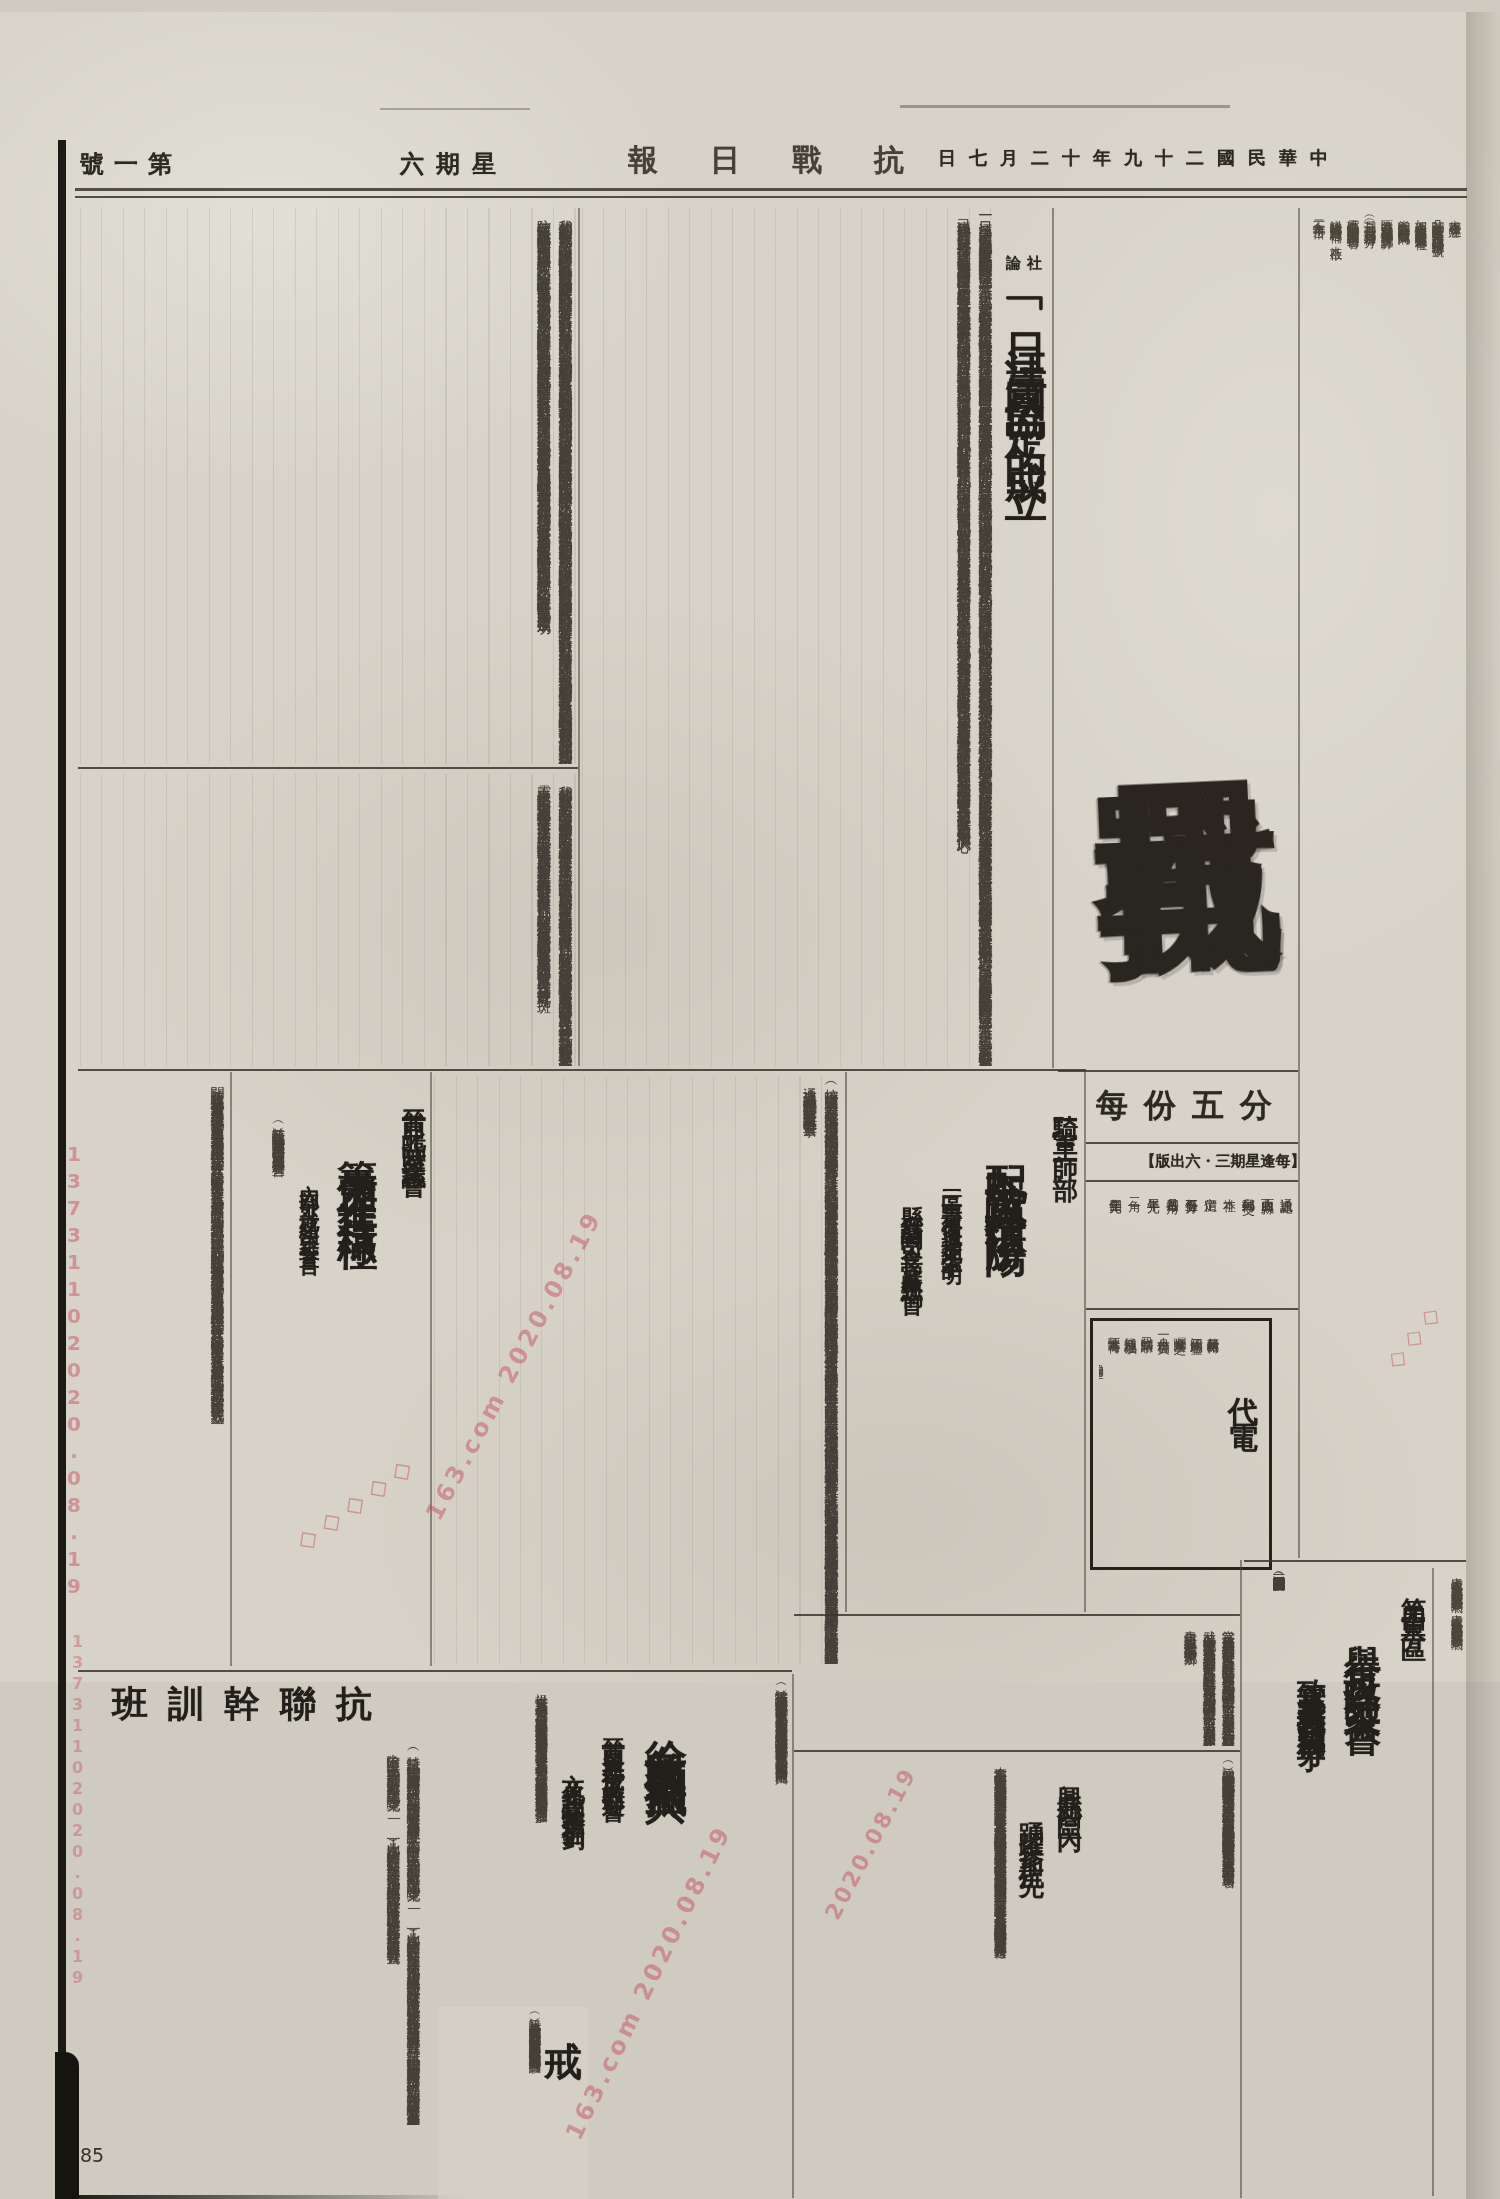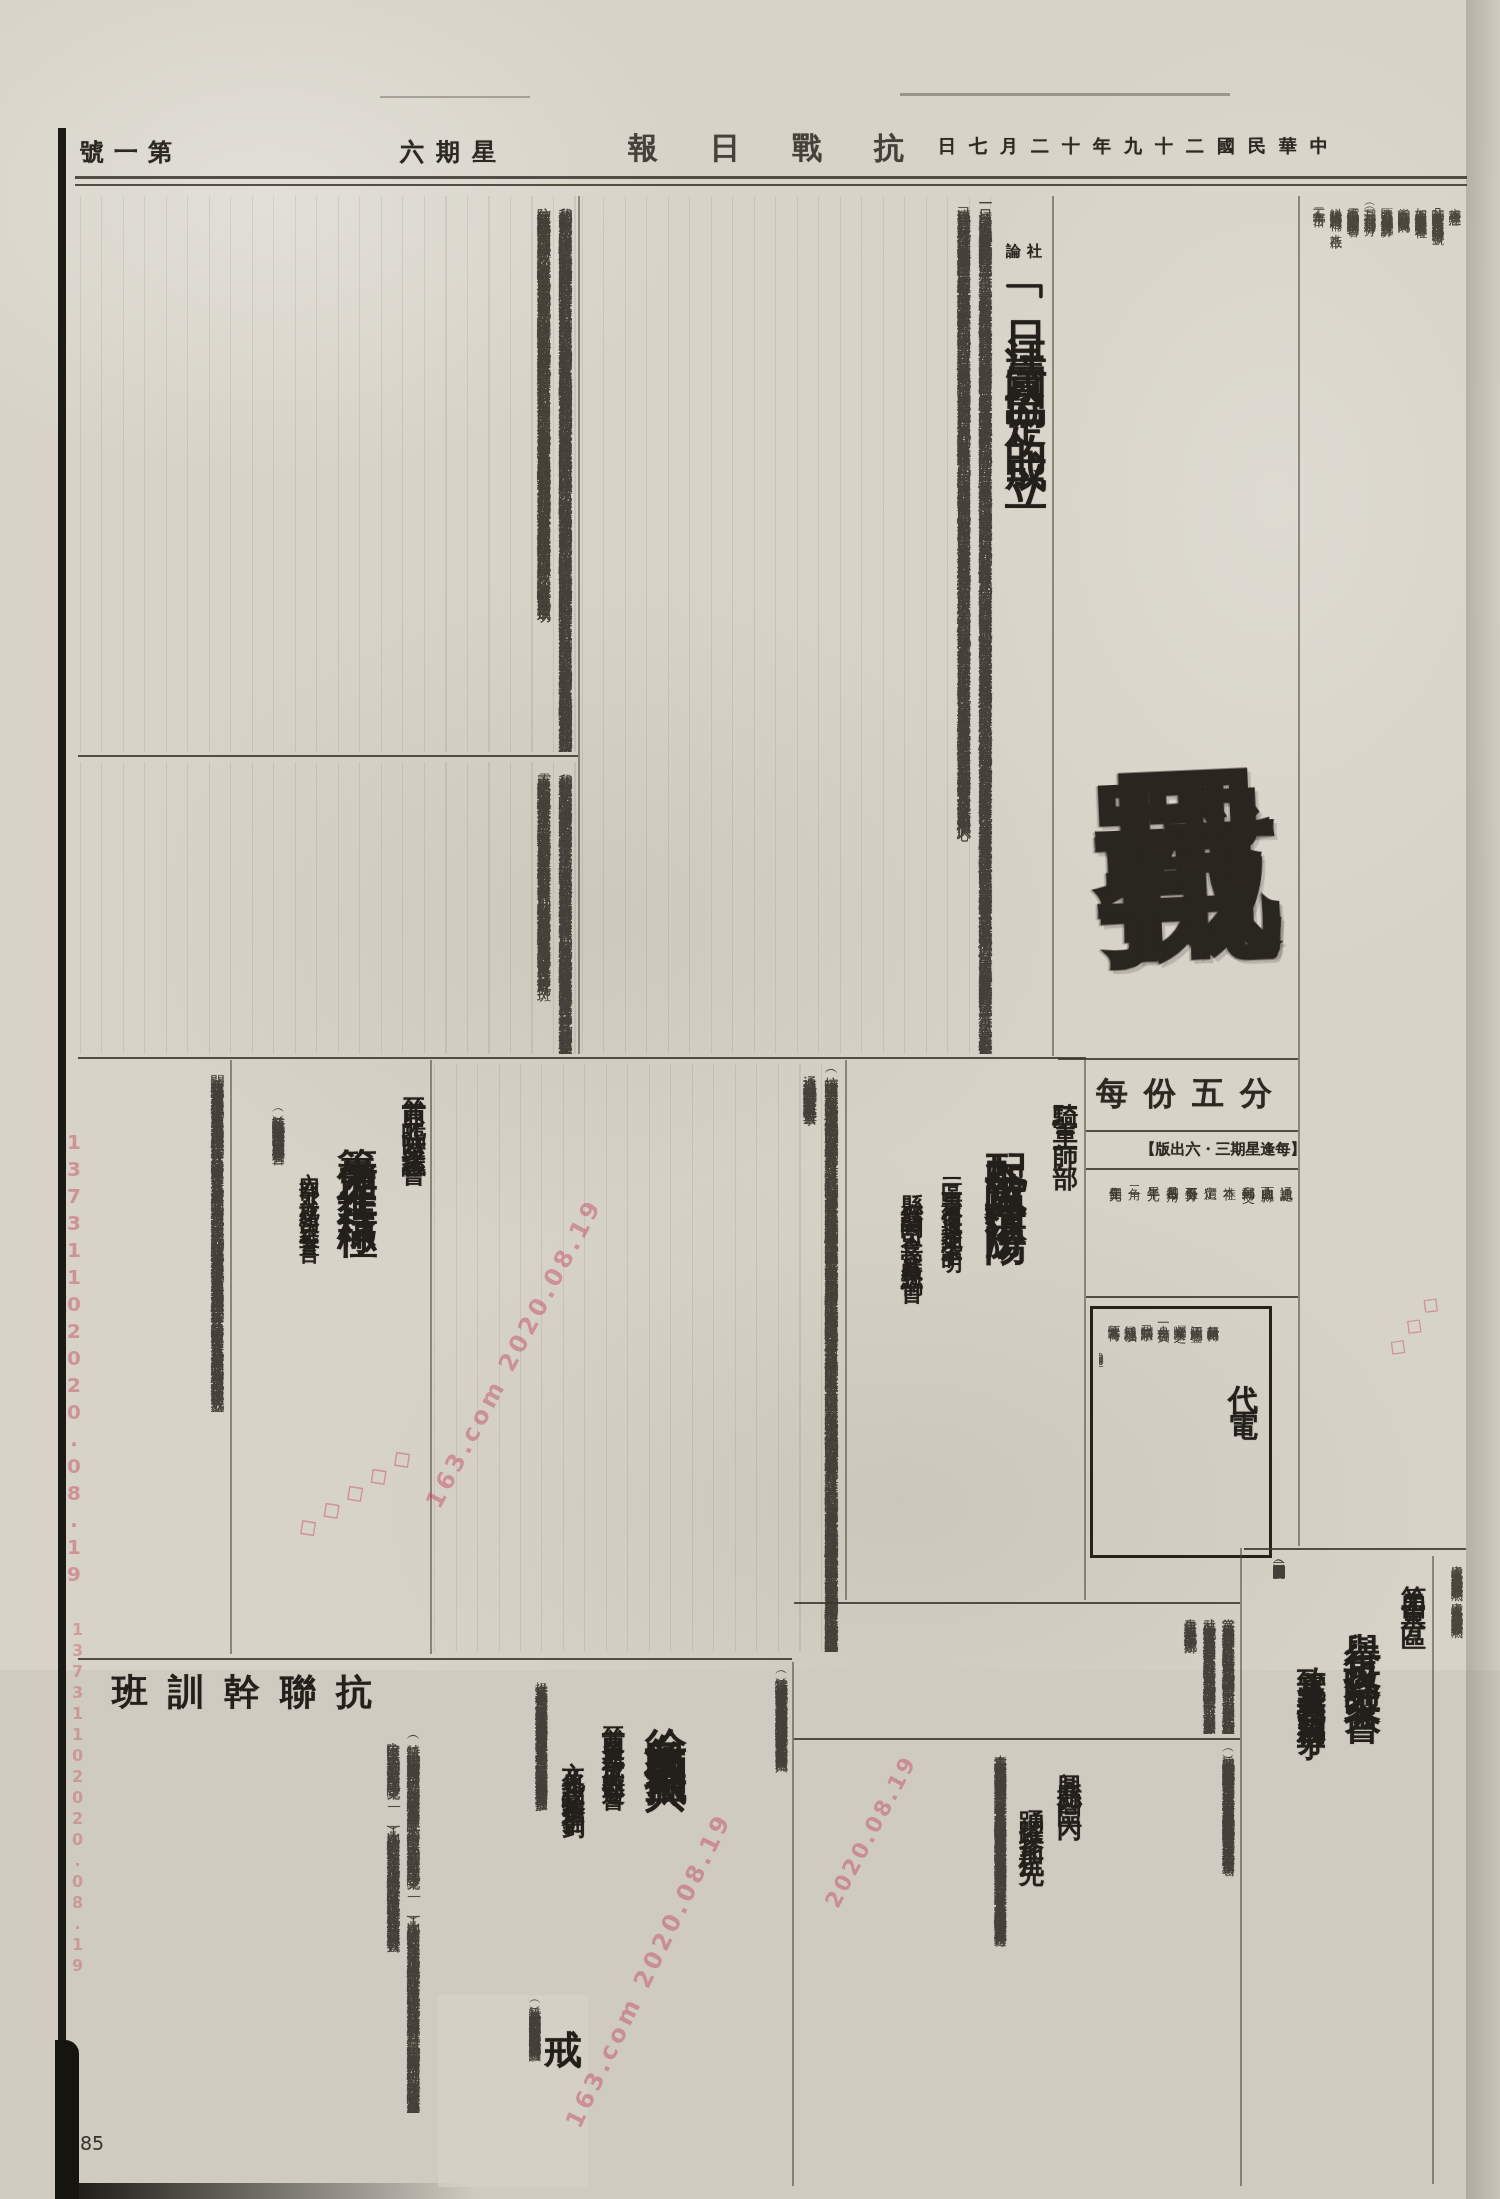--- a/index.html
+++ b/index.html
@@ -2,21 +2,21 @@
 <html><head>
 <meta charset="utf-8">
 <style>
   html,body{margin:0;padding:0;}
   body{
     width:1500px;height:2199px;position:relative;overflow:hidden;
     background:#cfcbc1;
     font-family:"DejaVu Serif","Liberation Serif",serif;
   }
   .sheet{
-    position:absolute;left:0;top:0;width:1500px;height:1670px;
+    position:absolute;left:0;top:12px;width:1500px;height:1670px;
     background:
       radial-gradient(ellipse 600px 400px at 18% 12%, rgba(255,255,255,.28), transparent 70%),
       radial-gradient(ellipse 500px 700px at 85% 30%, rgba(255,255,255,.18), transparent 70%),
       radial-gradient(ellipse 700px 500px at 40% 55%, rgba(120,110,95,.10), transparent 70%),
       radial-gradient(ellipse 800px 500px at 60% 90%, rgba(120,110,95,.12), transparent 70%),
       #d7d3c8;
   }
   .abs{position:absolute;}
   .v{writing-mode:vertical-rl;text-orientation:upright;}
   .vbody{

